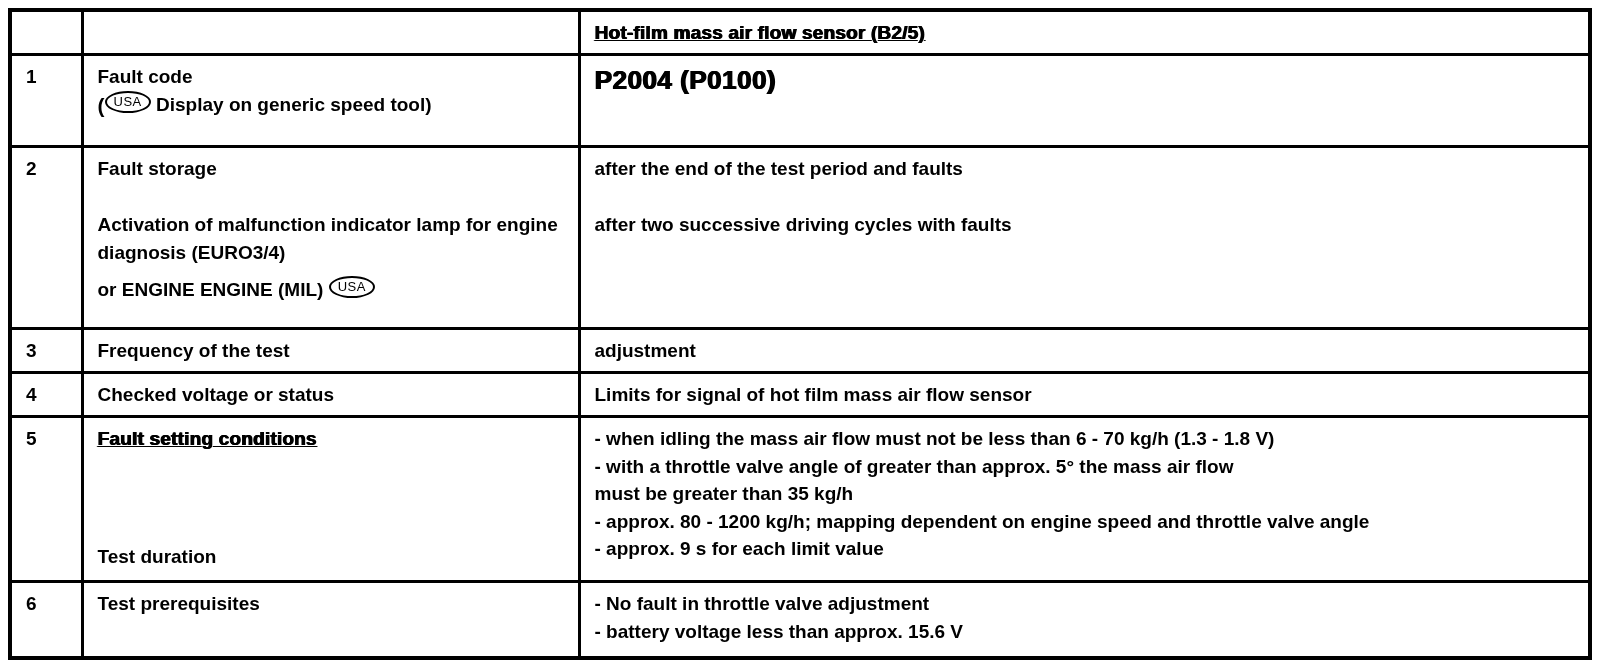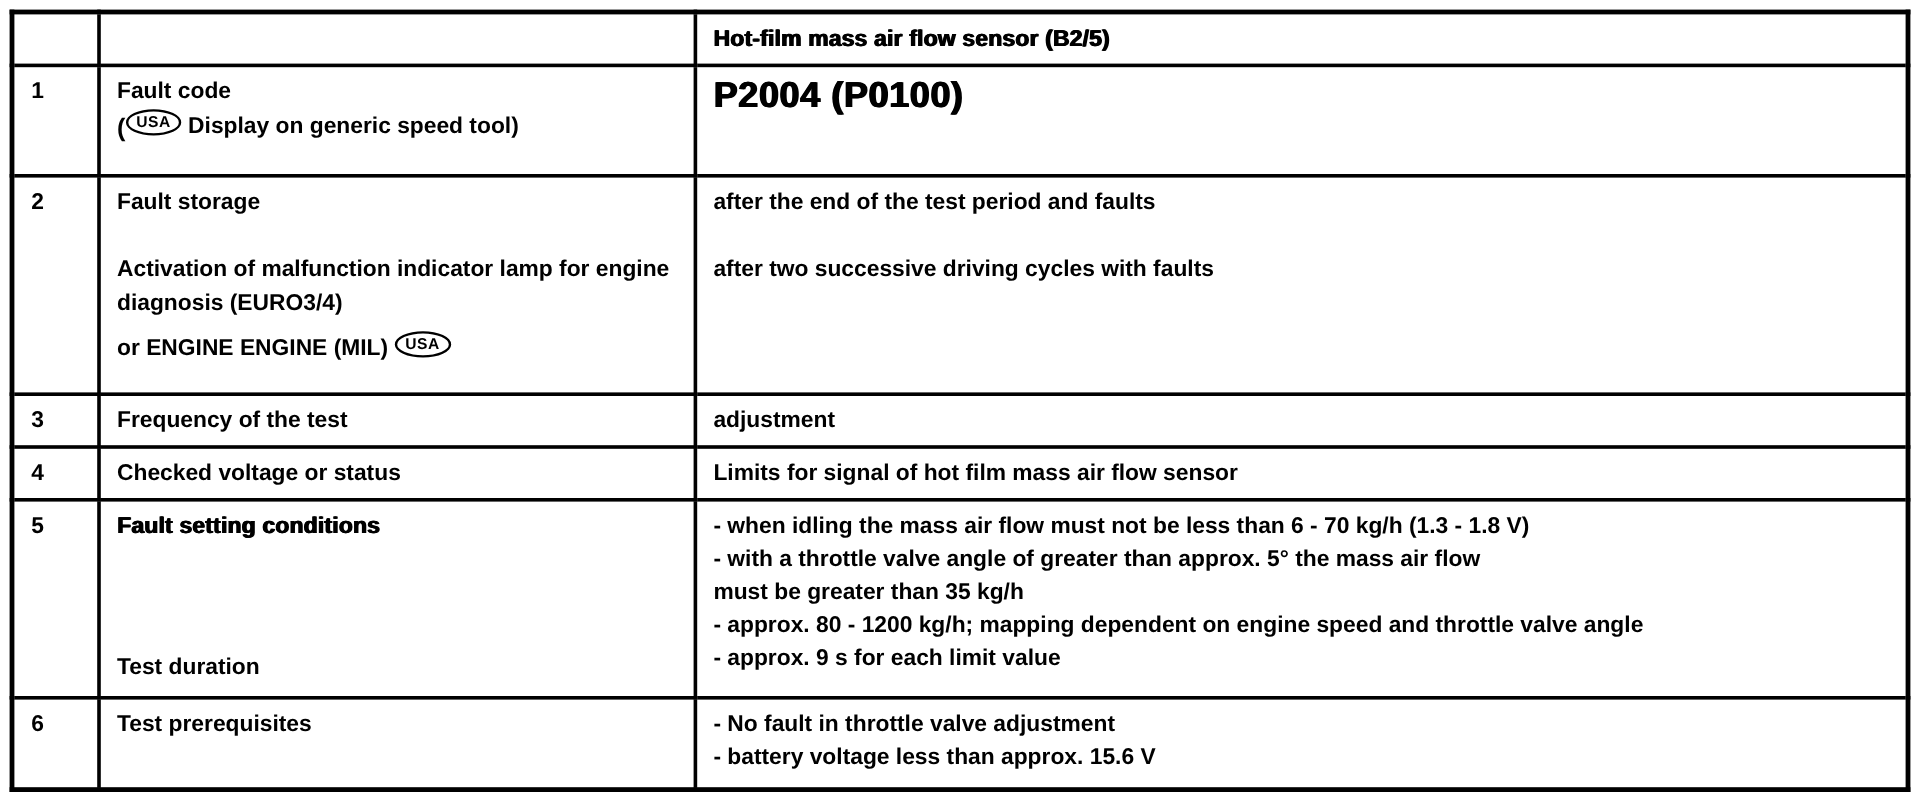--- a/index.html
+++ b/index.html
@@ -34,39 +34,40 @@
   }
   td.numcol { padding-left: 16px; }
   col.c-num   { width: 72px;  }
   col.c-label { width: 497px; }
   col.c-value { width: 1011px; }
 
   
   .xbold {
     text-shadow: 0.8px 0 0 #000, -0.3px 0 0 #000;
     letter-spacing: 0.2px;
+    text-decoration: underline;
   }
   .header-cell {
     font-size: 20px;
     line-height: 26px;
   }
   .fault-code-value {
-    font-size: 30px;
+    font-size: 26px;
     line-height: 34px;
     letter-spacing: 0.5px;
     text-shadow: 0.9px 0 0 #000, -0.4px 0 0 #000;
   }
   .usa-badge {
     display: inline-block;
     border: 2.5px solid #000;
     border-radius: 50%;
     padding: 0px 7px 1px 7px;
     font-size: 13px;
     line-height: 17px;
-    font-weight: 700;
+    font-weight: 400;
     letter-spacing: 0.5px;
     background: #fff;
   }
   .badge-raised { vertical-align: 5px; }
   .paren {
     font-size: 21px;
     vertical-align: -2px;
   }
   .spacer-line { height: 28px; }
   .rel-cell { position: relative; }

